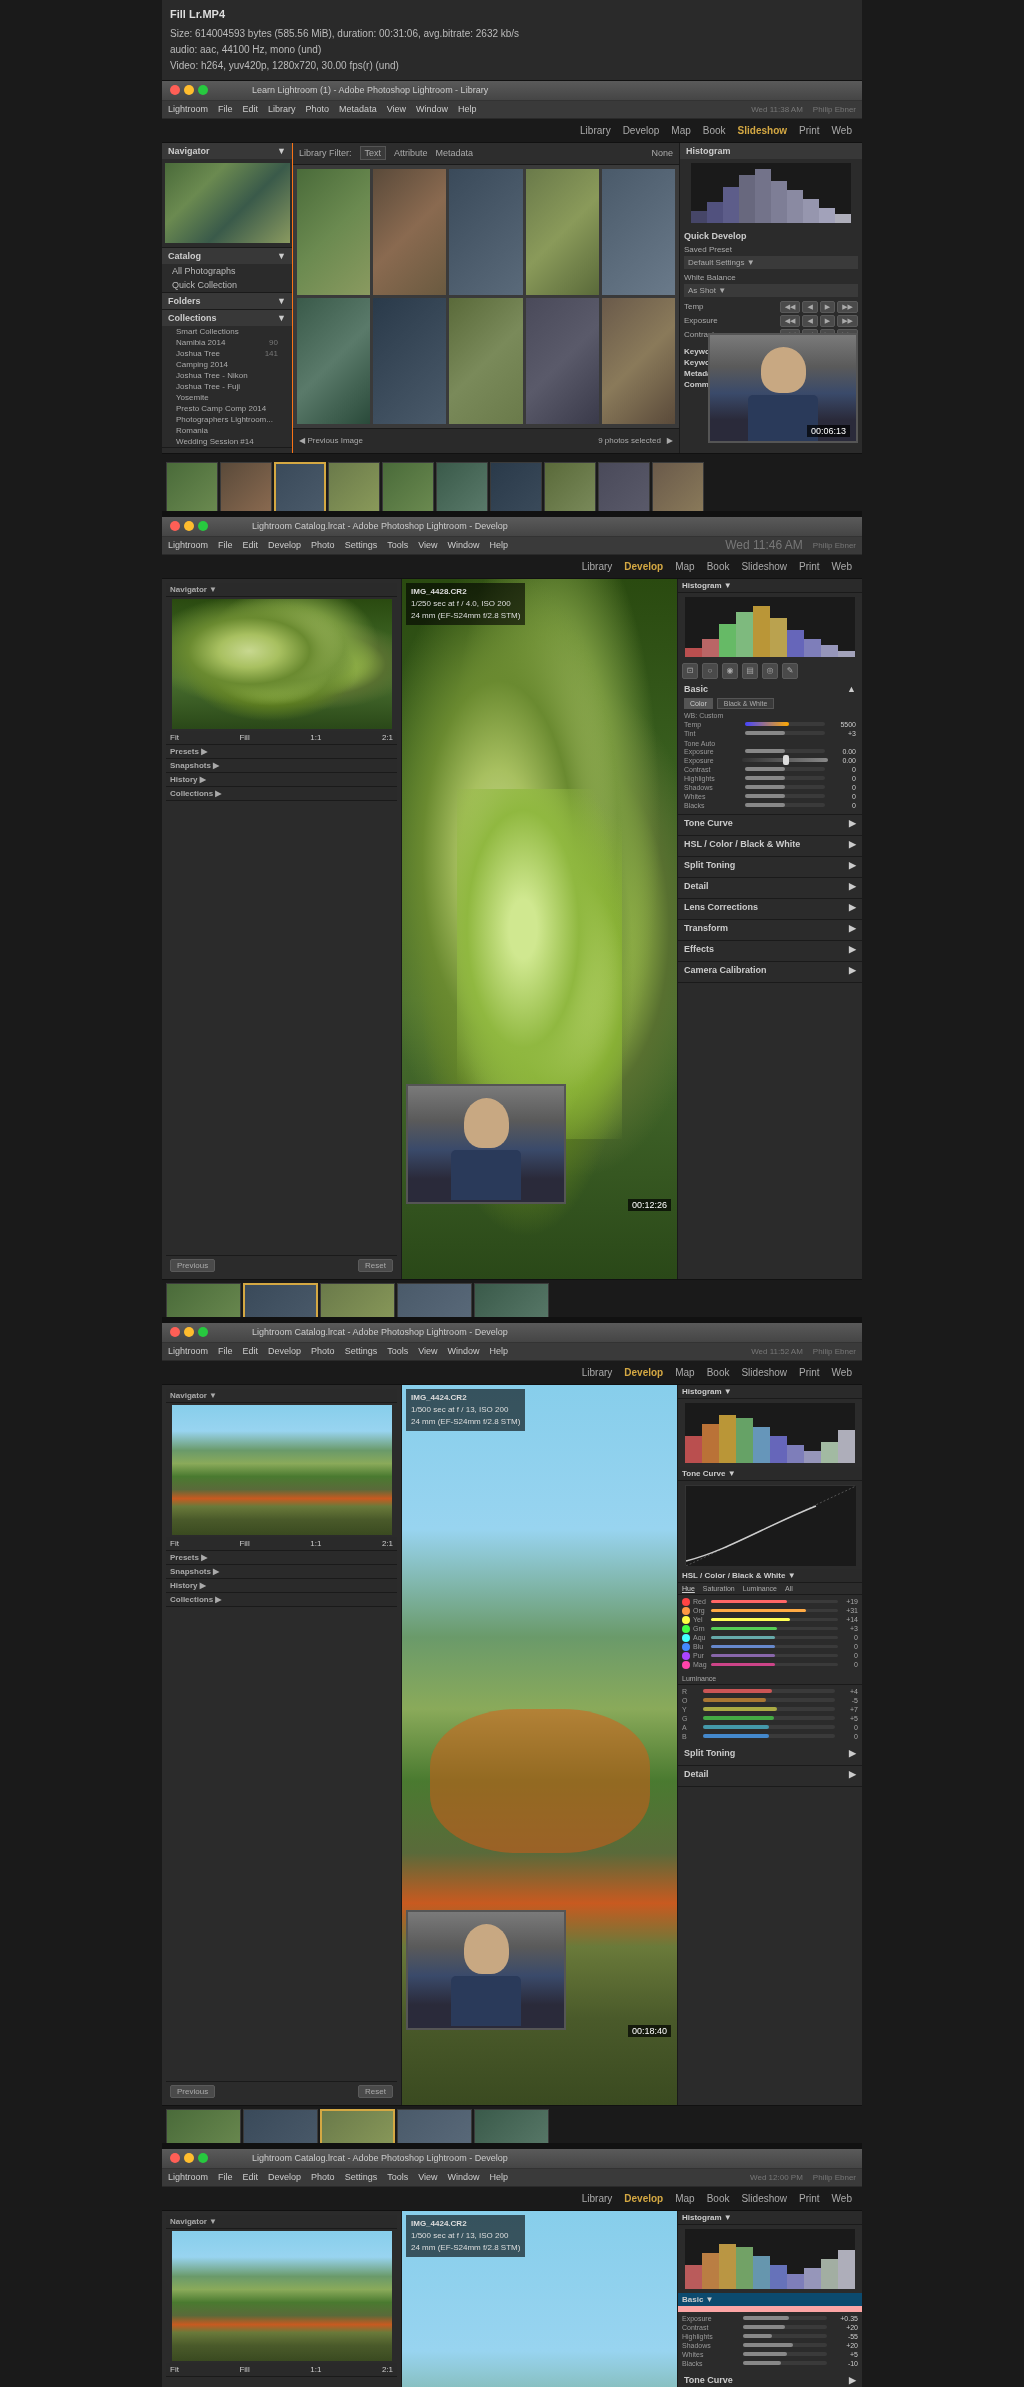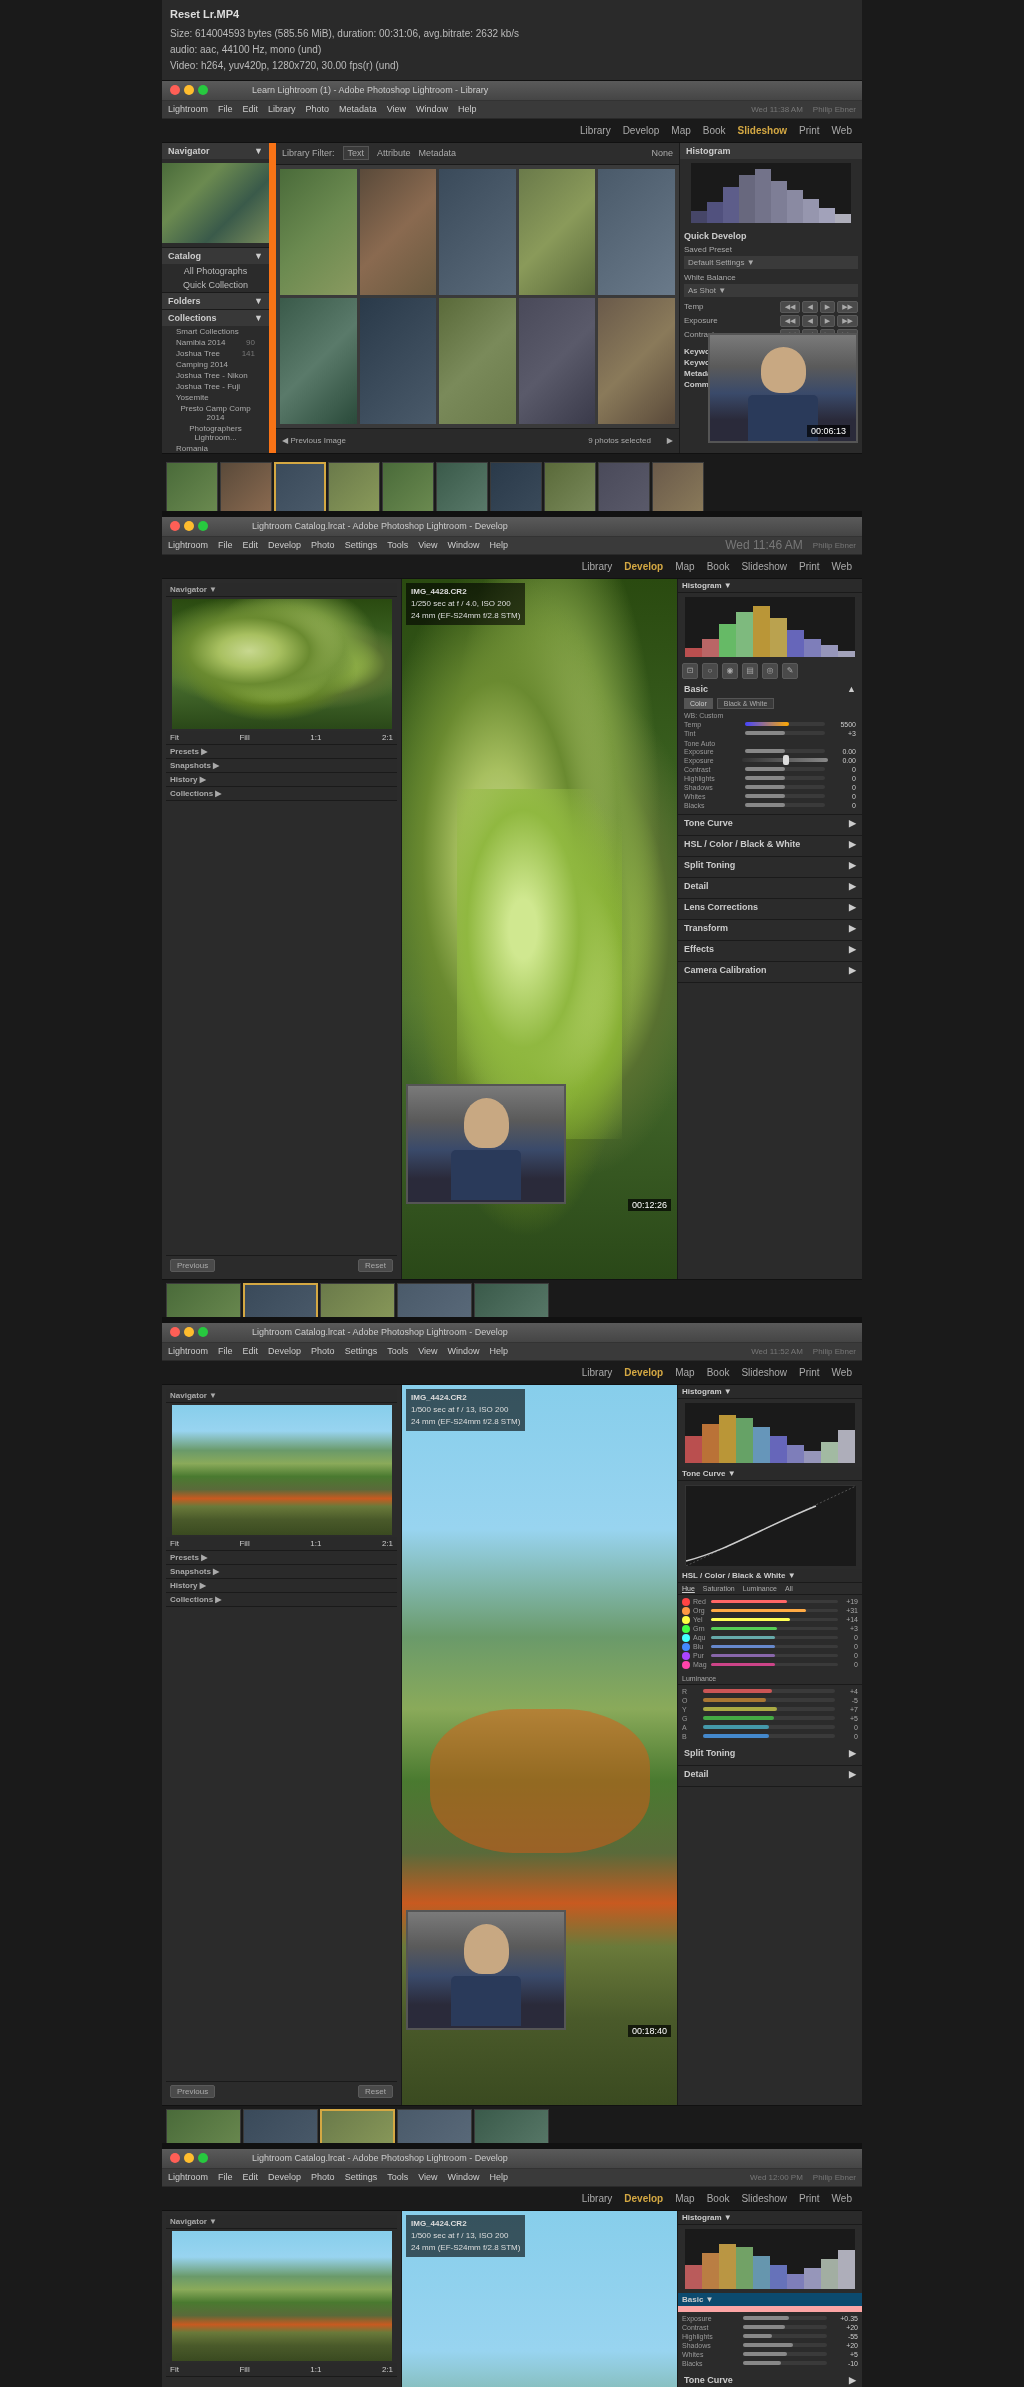--- a/index.html
+++ b/index.html
@@ -101,25 +101,24 @@
     }
 
     
     .lr-main {
       display: flex;
       height: 370px;
     }
 
     
     .lr-left-panel {
-      width: 114px;
+      width: 131px;
       background: #2b2b2b;
-      border-right: 7px solid #f97316;
+      border-right: 1px solid #f97316;
       overflow: hidden;
-      text-align: center;
     }
     .panel-section {
       border-bottom: 1px solid #1a1a1a;
     }
     .panel-header {
       background: #383838;
       padding: 3px 6px;
       font-size: 9px;
       color: #ccc;
       font-weight: bold;
@@ -276,21 +275,21 @@
     
     .grid-bottom-bar {
       background: #2a2a2a;
       height: 20px;
       display: flex;
       align-items: center;
       padding: 12px 6px;
       font-size: 8px;
       color: #aaa;
       border-top: 1px solid #1a1a1a;
-      gap: 16px;
+      gap: 6px;
     }
 
     
     .webcam-overlay {
       position: absolute;
       bottom: 68px;
       right: 4px;
       width: 150px;
       height: 110px;
       background: #1a1a1a;
@@ -608,21 +607,21 @@
       width: 20px;
       text-align: right;
     }
   </style>
 </head>
 <body>
 
 <div class="page-wrapper">
 
   <div class="file-header">
-    <div class="title">Reset Lr.MP4</div>
+    <div class="title">Fill Lr.MP4</div>
     <div>Size: 614004593 bytes (585.56 MiB), duration: 00:31:06, avg.bitrate: 2632 kb/s</div>
     <div>audio: aac, 44100 Hz, mono (und)</div>
     <div>Video: h264, yuv420p, 1280x720, 30.00 fps(r) (und)</div>
   </div>
 
   <div class="frame-container">
     <div class="lr-window lr-library" style="width:700px; height:430px;">
 
       <div class="title-bar">
         <div class="traffic-lights">

